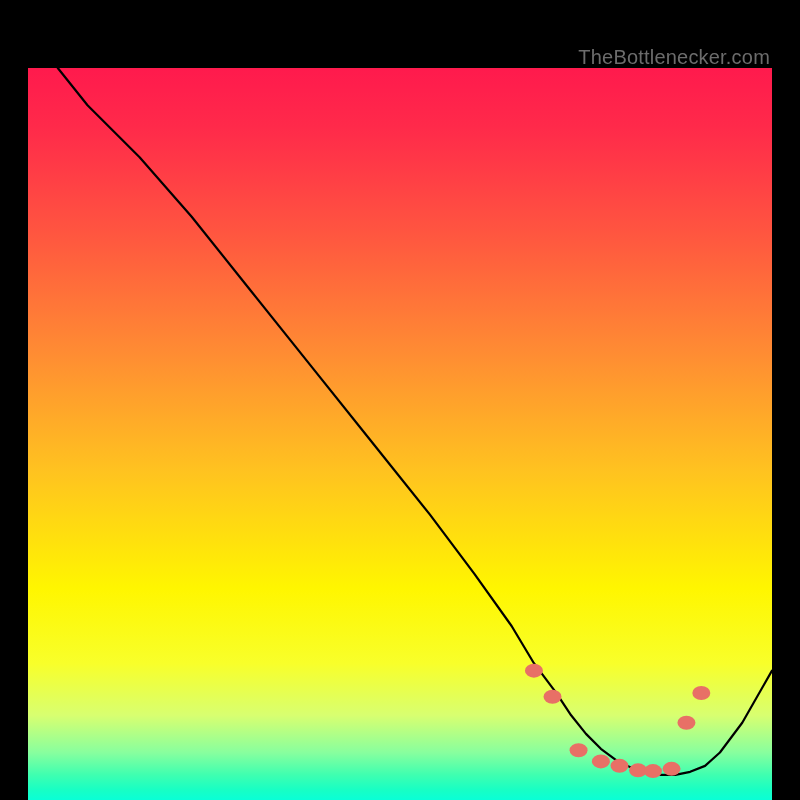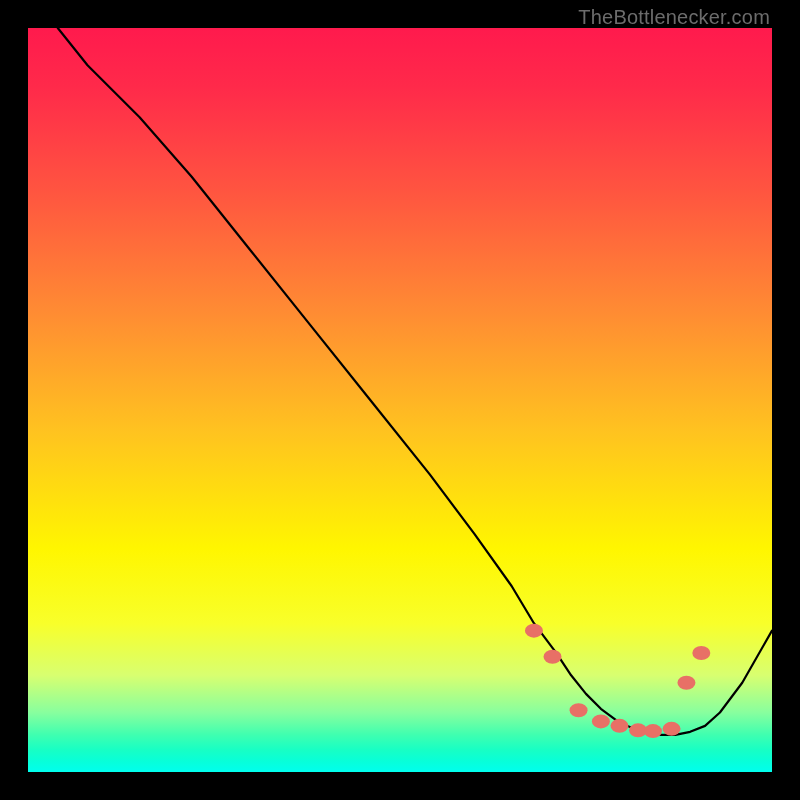--- a/index.html
+++ b/index.html
@@ -2,20 +2,21 @@
 <html><head>
 <meta charset="utf-8">
 <style>
   * { margin: 0; padding: 0; box-sizing: border-box; }
   html, body { width: 800px; height: 800px; overflow: hidden; background: #000; }
   .frame {
     position: relative;
     width: 800px;
     height: 636px;
     background: #000;
+    margin-top: 40px;
   }
   .plot {
     position: absolute;
     left: 28px;
     top: 28px;
     width: 744px;
     height: 744px;
     background: linear-gradient(to bottom,
       #ff1a4d 0%,
       #ff2a4a 8%,

